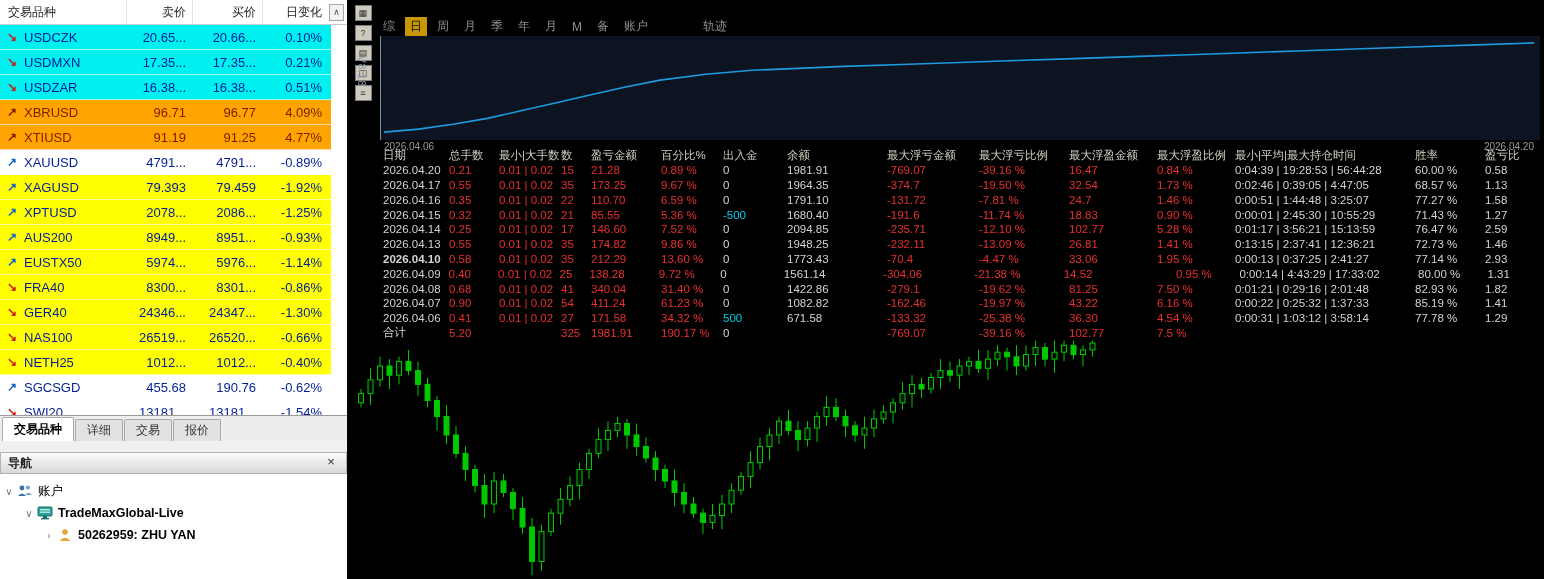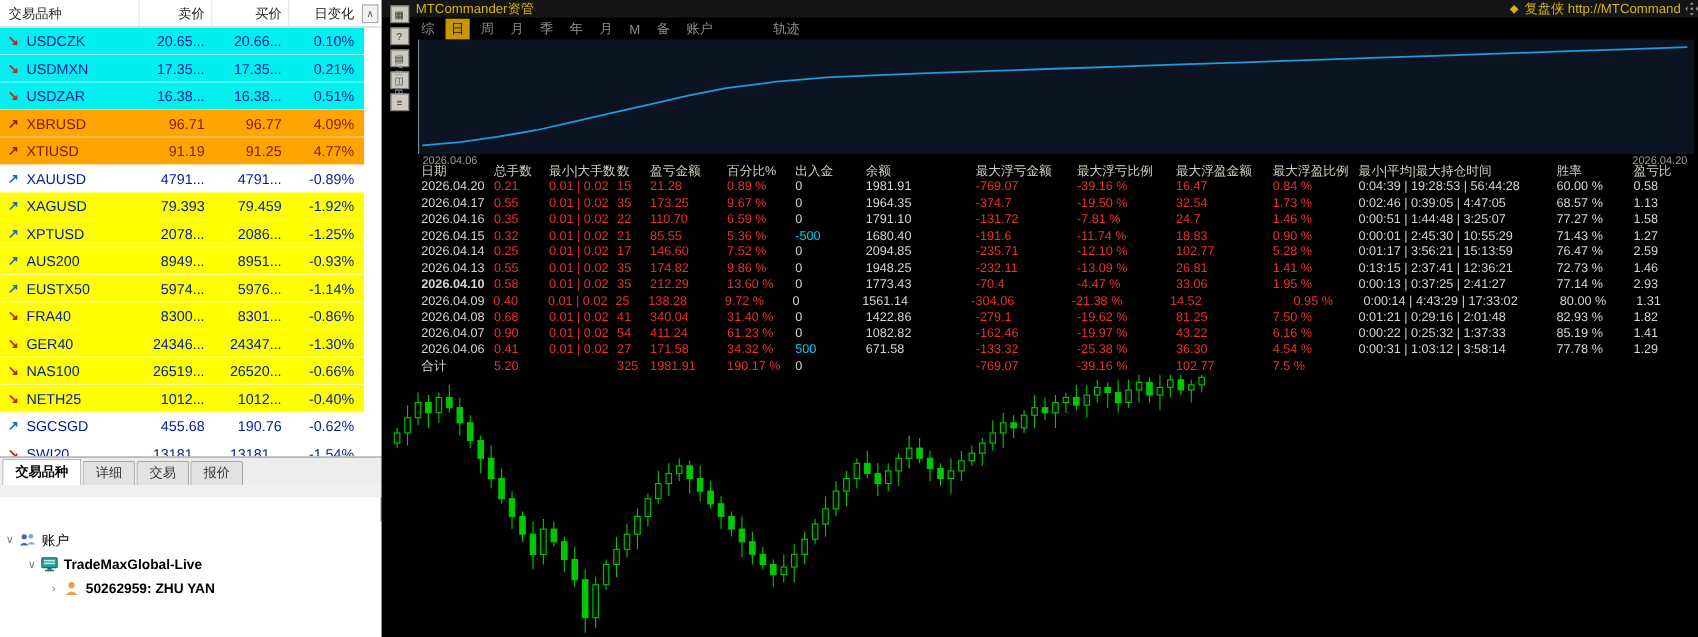--- a/index.html
+++ b/index.html
@@ -198,20 +198,24 @@
 
   <div id="mw-tabs">
       <div class="tab active">交易品种</div>
       <div class="tab">详细</div>
       <div class="tab">交易</div>
       <div class="tab">报价</div>
     </div>
 
   <div id="nav-gap"></div>
 
+  <div id="nav-head">
+    <span>导航</span>
+    <span id="nav-close">×</span>
+  </div>
 
   <div id="nav-tree">
     <div class="tree-row" style="padding-left:2px">
       <span class="chev">∨</span>
       <span class="ticon">
         <svg width="16" height="14" viewBox="0 0 16 14">
             <circle cx="5" cy="4" r="2.4" fill="#3a6ea5"></circle>
             <path d="M1 12 q4 -5 8 0 z" fill="#3a6ea5"></path>
             <circle cx="11" cy="3.6" r="2.2" fill="#7aa7d8"></circle>
             <path d="M8 11 q3.5 -4.5 7 0 z" fill="#7aa7d8"></path>
@@ -239,33 +243,20 @@
             <circle cx="7" cy="4" r="2.8" fill="#e8a33d"></circle>
             <path d="M1.5 13 q5.5 -6.5 11 0 z" fill="#e8a33d"></path>
           </svg>
       </span>
       <span class="tlabel">50262959: ZHU YAN</span>
     </div>
   </div>
 </div>
 
 <div id="rp">
-  <div id="titlebar">
-    <span id="tb-title">MTCommander资管</span>
-    <span id="tb-right">
-      <svg width="11" height="11" viewBox="0 0 12 12">
-          <rect x="3" y="3" width="6" height="6" transform="rotate(45 6 6)" fill="#d6b609"></rect>
-        </svg>
-      <span>复盘侠 http://MTCommand</span>
-      <svg width="12" height="12" viewBox="0 0 12 12">
-          <path d="M6 0 L8 2 H4 Z M6 12 L4 10 H8 Z M0 6 L2 4 V8 Z M12 6 L10 8 V4 Z" fill="#9a9a9a"></path>
-          <rect x="5" y="5" width="2" height="2" fill="#9a9a9a"></rect>
-        </svg>
-    </span>
-  </div>
 
   <div id="menubar">
       <span class="mi">综</span>
       <span class="mi active">日</span>
       <span class="mi">周</span>
       <span class="mi">月</span>
       <span class="mi">季</span>
       <span class="mi">年</span>
       <span class="mi">月</span>
       <span class="mi">M</span>

